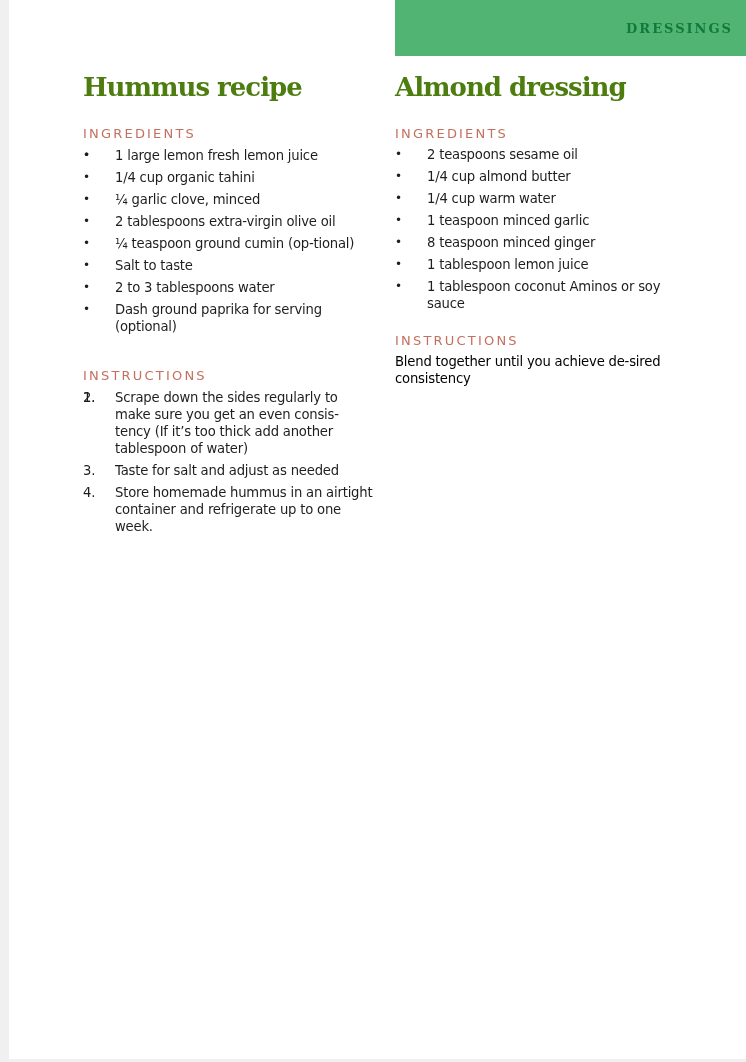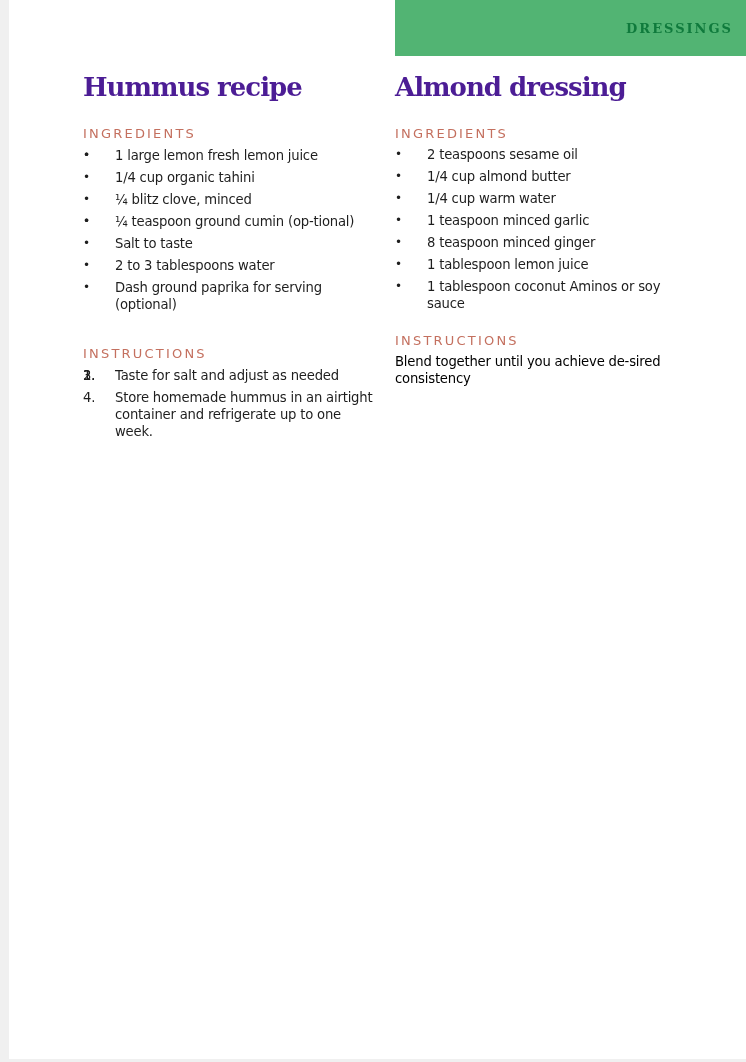--- a/index.html
+++ b/index.html
@@ -15,21 +15,21 @@
   .banner-label {
     position: absolute; right: 22px; top: 21px;
     font-family: "DejaVu Serif", serif; font-weight: bold;
     font-size: 13px; letter-spacing: 2px; color: #0f7a3c;
   }
   .col { position: absolute; top: 68px; }
   .col.left { left: 74px; width: 290px; }
   .col.right { left: 386px; width: 290px; }
   .title {
     font-family: "DejaVu Serif", serif; font-weight: bold;
-    font-size: 26px; color: #4c1d95; letter-spacing: -1px;
+    font-size: 26px; color: #4d7c0f; letter-spacing: -1px;
     margin: 0; height: 38px; line-height: 38px;
   }
   .section-label {
     font-family: "DejaVu Sans", sans-serif; font-size: 13px;
     letter-spacing: 2.2px; color: #c4705f;
     margin-top: 20px; height: 16px; line-height: 16px;
   }
   .list { list-style: none; margin: 4px 0 0 0; padding: 0; }
   .list li {
     position: relative; padding-left: 32px;
@@ -56,31 +56,31 @@
     <span class="banner-label">DRESSINGS</span>
   </div>
 
   <div class="col left">
     <h1 class="title">Hummus recipe</h1>
     <div class="section-label">INGREDIENTS</div>
     <ul class="list bullet" id="hummus-ingredients">
         <li><span class="marker">•</span></li>
         <li><span class="marker">•</span><span>1 large lemon fresh lemon juice</span></li>
         <li><span class="marker">•</span><span>1/4 cup organic tahini</span></li>
-        <li><span class="marker">•</span><span>¼ blitz clove, minced</span></li>
-        <li><span class="marker">•</span></li>
+        <li><span class="marker">•</span><span>¼ garlic clove, minced</span></li>
+        <li><span class="marker">•</span><span>2 tablespoons extra-virgin olive oil</span></li>
         <li><span class="marker">•</span><span>¼ teaspoon ground cumin (op-tional)</span></li>
         <li><span class="marker">•</span><span>Salt to taste</span></li>
         <li><span class="marker">•</span><span>2 to 3 tablespoons water</span></li>
         <li><span class="marker">•</span><span>Dash ground paprika for serving (optional)</span></li>
       </ul>
     <div class="section-label gap-instr">INSTRUCTIONS</div>
     <ol class="list" id="hummus-instructions">
         <li><span class="marker">1.</span></li>
-        <li><span class="marker">2.</span></li>
+        <li><span class="marker">2.</span><span>Scrape down the sides regularly to make sure you get an even consis-tency (If it’s too thick add another tablespoon of water)</span></li>
         <li><span class="marker">3.</span><span>Taste for salt and adjust as needed</span></li>
         <li><span class="marker">4.</span><span>Store homemade hummus in an airtight container and refrigerate up to one week.</span></li>
       </ol>
   </div>
 
   <div class="col right">
     <h1 class="title">Almond dressing</h1>
     <div class="section-label">INGREDIENTS</div>
     <ul class="list bullet" id="almond-ingredients">
         <li><span class="marker">•</span><span>2 teaspoons sesame oil</span></li>

